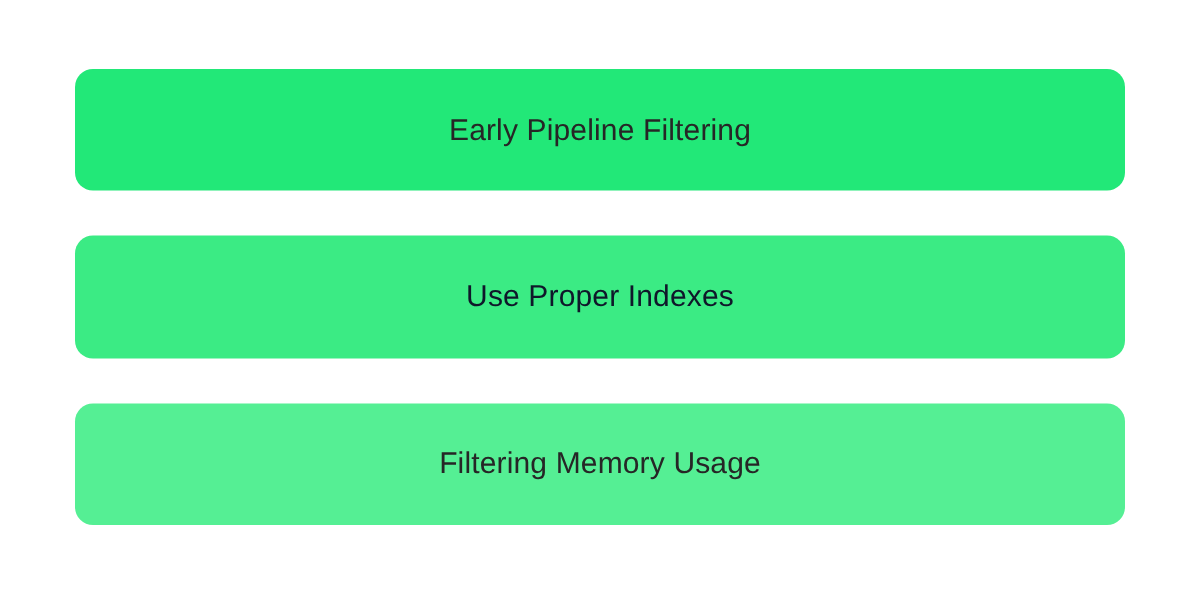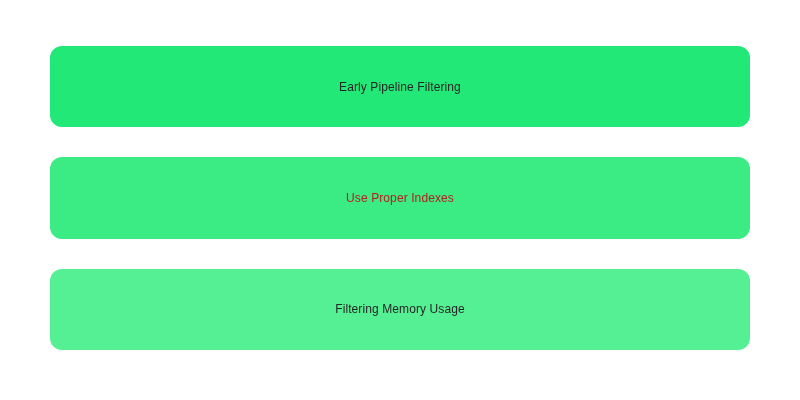--- a/index.html
+++ b/index.html
@@ -38,42 +38,42 @@
     height: 82px;
     border-radius: 12px;
     display: flex;
     align-items: center;
     justify-content: center;
     box-sizing: border-box;
   }
 
   .funnel-bar-label {
     font-family: "Liberation Sans", sans-serif;
-    font-size: 12px;
+    font-size: 20px;
     font-weight: 400;
     color: #262626;
     letter-spacing: 0.1px;
     line-height: 1;
     text-align: center;
     white-space: nowrap;
     user-select: none;
   }
 </style>
 </head>
 <body style="background-color: rgb(255, 255, 255);">
 
 <div class="funnel-chart">
   <div class="bars-area">
 
     <div class="funnel-bar" style="background-color: rgb(34, 232, 120);">
       <span class="funnel-bar-label" style="color: rgb(38, 38, 38);">Early Pipeline Filtering</span>
     </div>
 
     <div class="funnel-bar" style="background-color: rgb(59, 235, 132);">
-      <span class="funnel-bar-label" style="color: #b91c1c;">Use Proper Indexes</span>
+      <span class="funnel-bar-label" style="color: #0f172a;">Use Proper Indexes</span>
     </div>
 
     <div class="funnel-bar" style="background-color: rgb(85, 239, 148);">
       <span class="funnel-bar-label" style="color: rgb(38, 38, 38);">Filtering Memory Usage</span>
     </div>
 
   </div>
 </div>
 
 </body></html>

